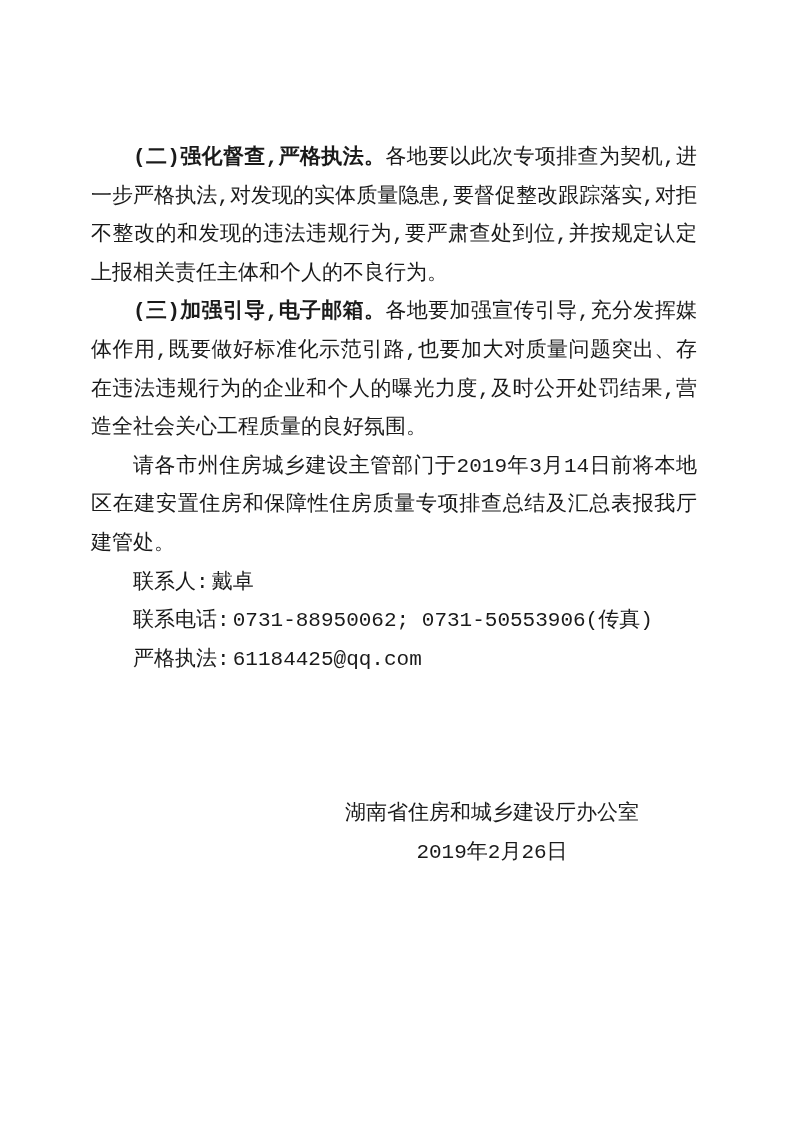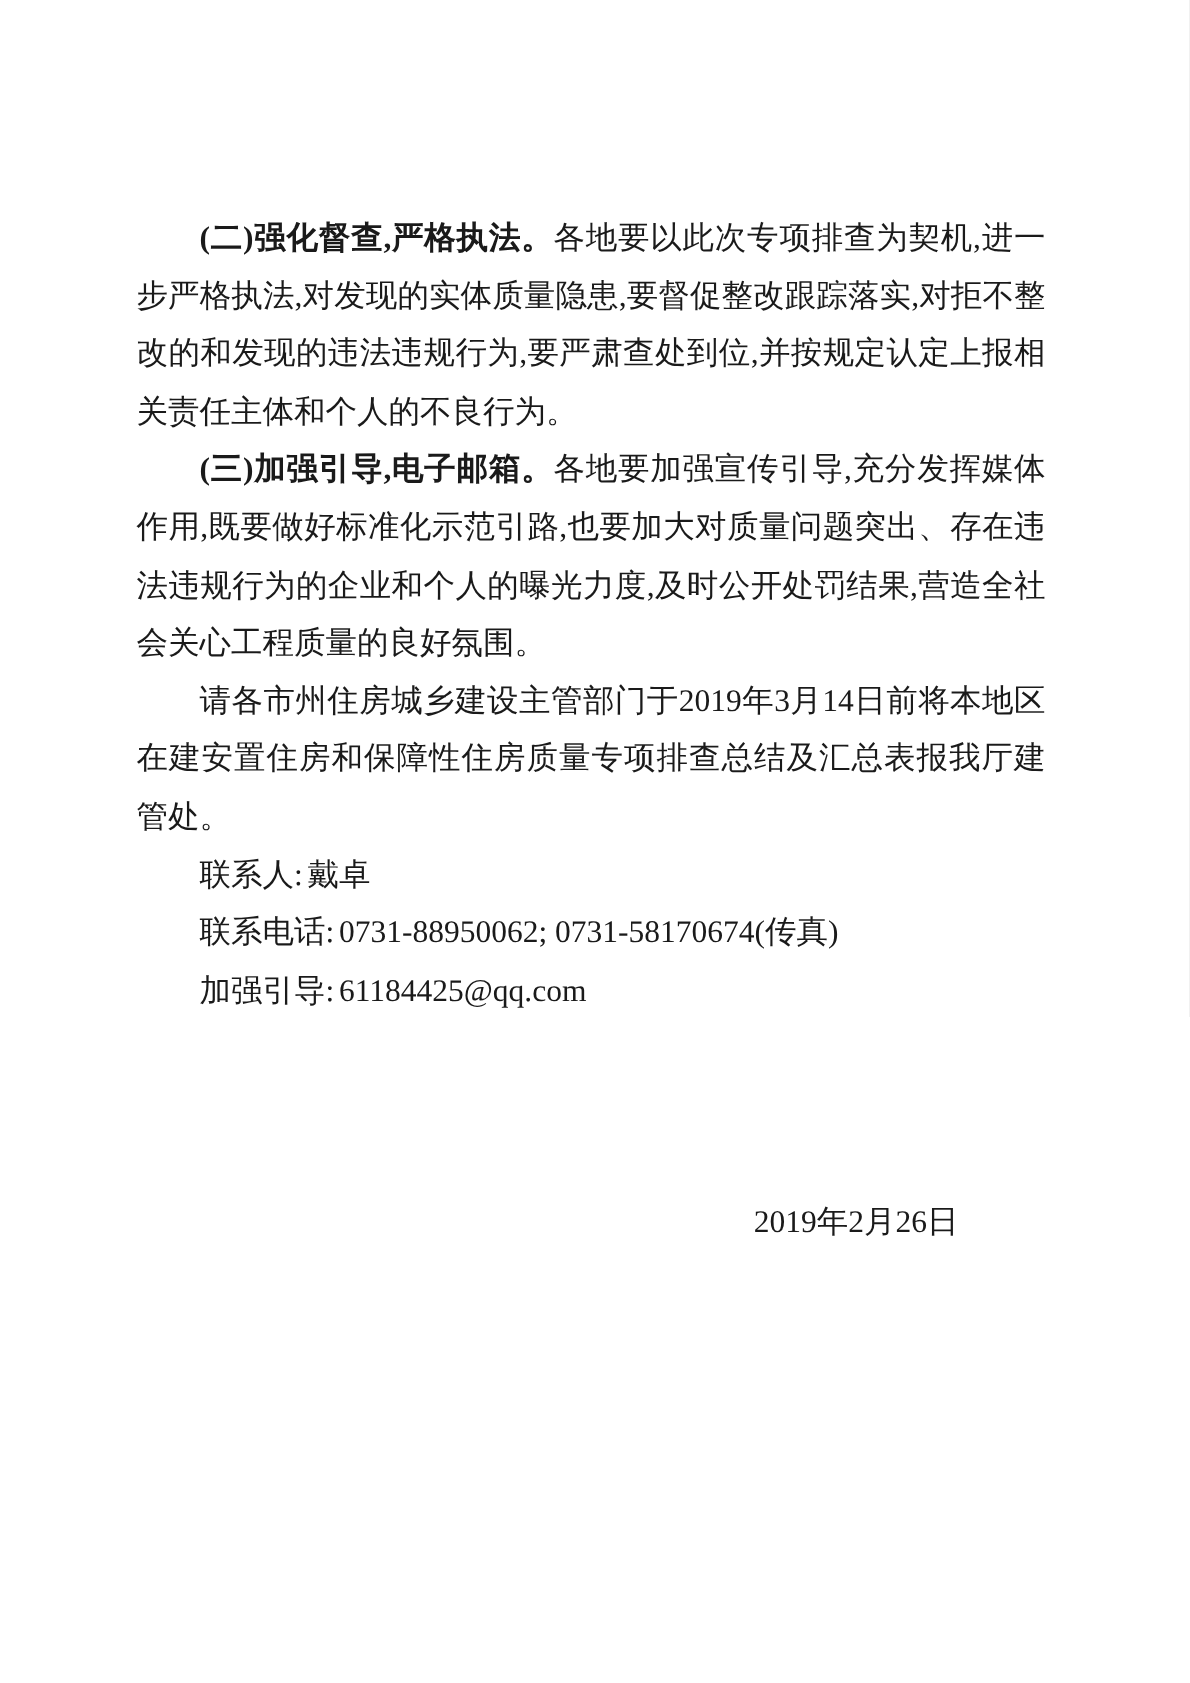--- a/index.html
+++ b/index.html
@@ -7,21 +7,21 @@
     padding: 0;
     background: #e8e8e8;
   }
   .page {
     position: relative;
     width: 793px;
     height: 1122px;
     margin: 0 auto;
     background: #ffffff;
     overflow: hidden;
-    font-family: Liberation Serif, serif;
+    font-family: Liberation Mono, monospace;
     color: #1a1a1a;
   }
   .content {
     position: absolute;
     left: 91px;
     top: 139px;
     width: 606px;
     font-size: 21px;
     line-height: 38.6px;
     text-align: justify;
@@ -63,24 +63,25 @@
   <div class="content">
 
     <p class="para"><span class="lead">(二)强化督查,严格执法。</span><span>各地要以此次专项排查为契机,进一步严格执法,对发现的实体质量隐患,要督促整改跟踪落实,对拒不整改的和发现的违法违规行为,要严肃查处到位,并按规定认定上报相关责任主体和个人的不良行为。</span></p>
 
     <p class="para"><span class="lead">(三)加强引导,电子邮箱。</span><span>各地要加强宣传引导,充分发挥媒体作用,既要做好标准化示范引路,也要加大对质量问题突出、存在违法违规行为的企业和个人的曝光力度,及时公开处罚结果,营造全社会关心工程质量的良好氛围。</span></p>
 
     <p class="para">请各市州住房城乡建设主管部门于2019年3月14日前将本地区在建安置住房和保障性住房质量专项排查总结及汇总表报我厅建管处。</p>
 
     <p class="contact-line"><span class="contact-label">联系人:</span><span class="contact-value">戴卓</span></p>
 
-    <p class="contact-line"><span class="contact-label">联系电话:</span><span class="contact-value">0731-88950062; 0731-58170674(传真)</span></p>
+    <p class="contact-line"><span class="contact-label">联系电话:</span><span class="contact-value">0731-88950062; 0731-50553906(传真)</span></p>
 
-    <p class="contact-line"><span class="contact-label">加强引导:</span><span class="contact-value">61184425@qq.com</span></p>
+    <p class="contact-line"><span class="contact-label">严格执法:</span><span class="contact-value">61184425@qq.com</span></p>
 
     <div class="signature">
       <div class="sig-inner">
+        <p class="sig-line">湖南省住房和城乡建设厅办公室</p>
         <p class="sig-line">2019年2月26日</p>
       </div>
     </div>
 
   </div>
 </div>
 
 </body></html>

